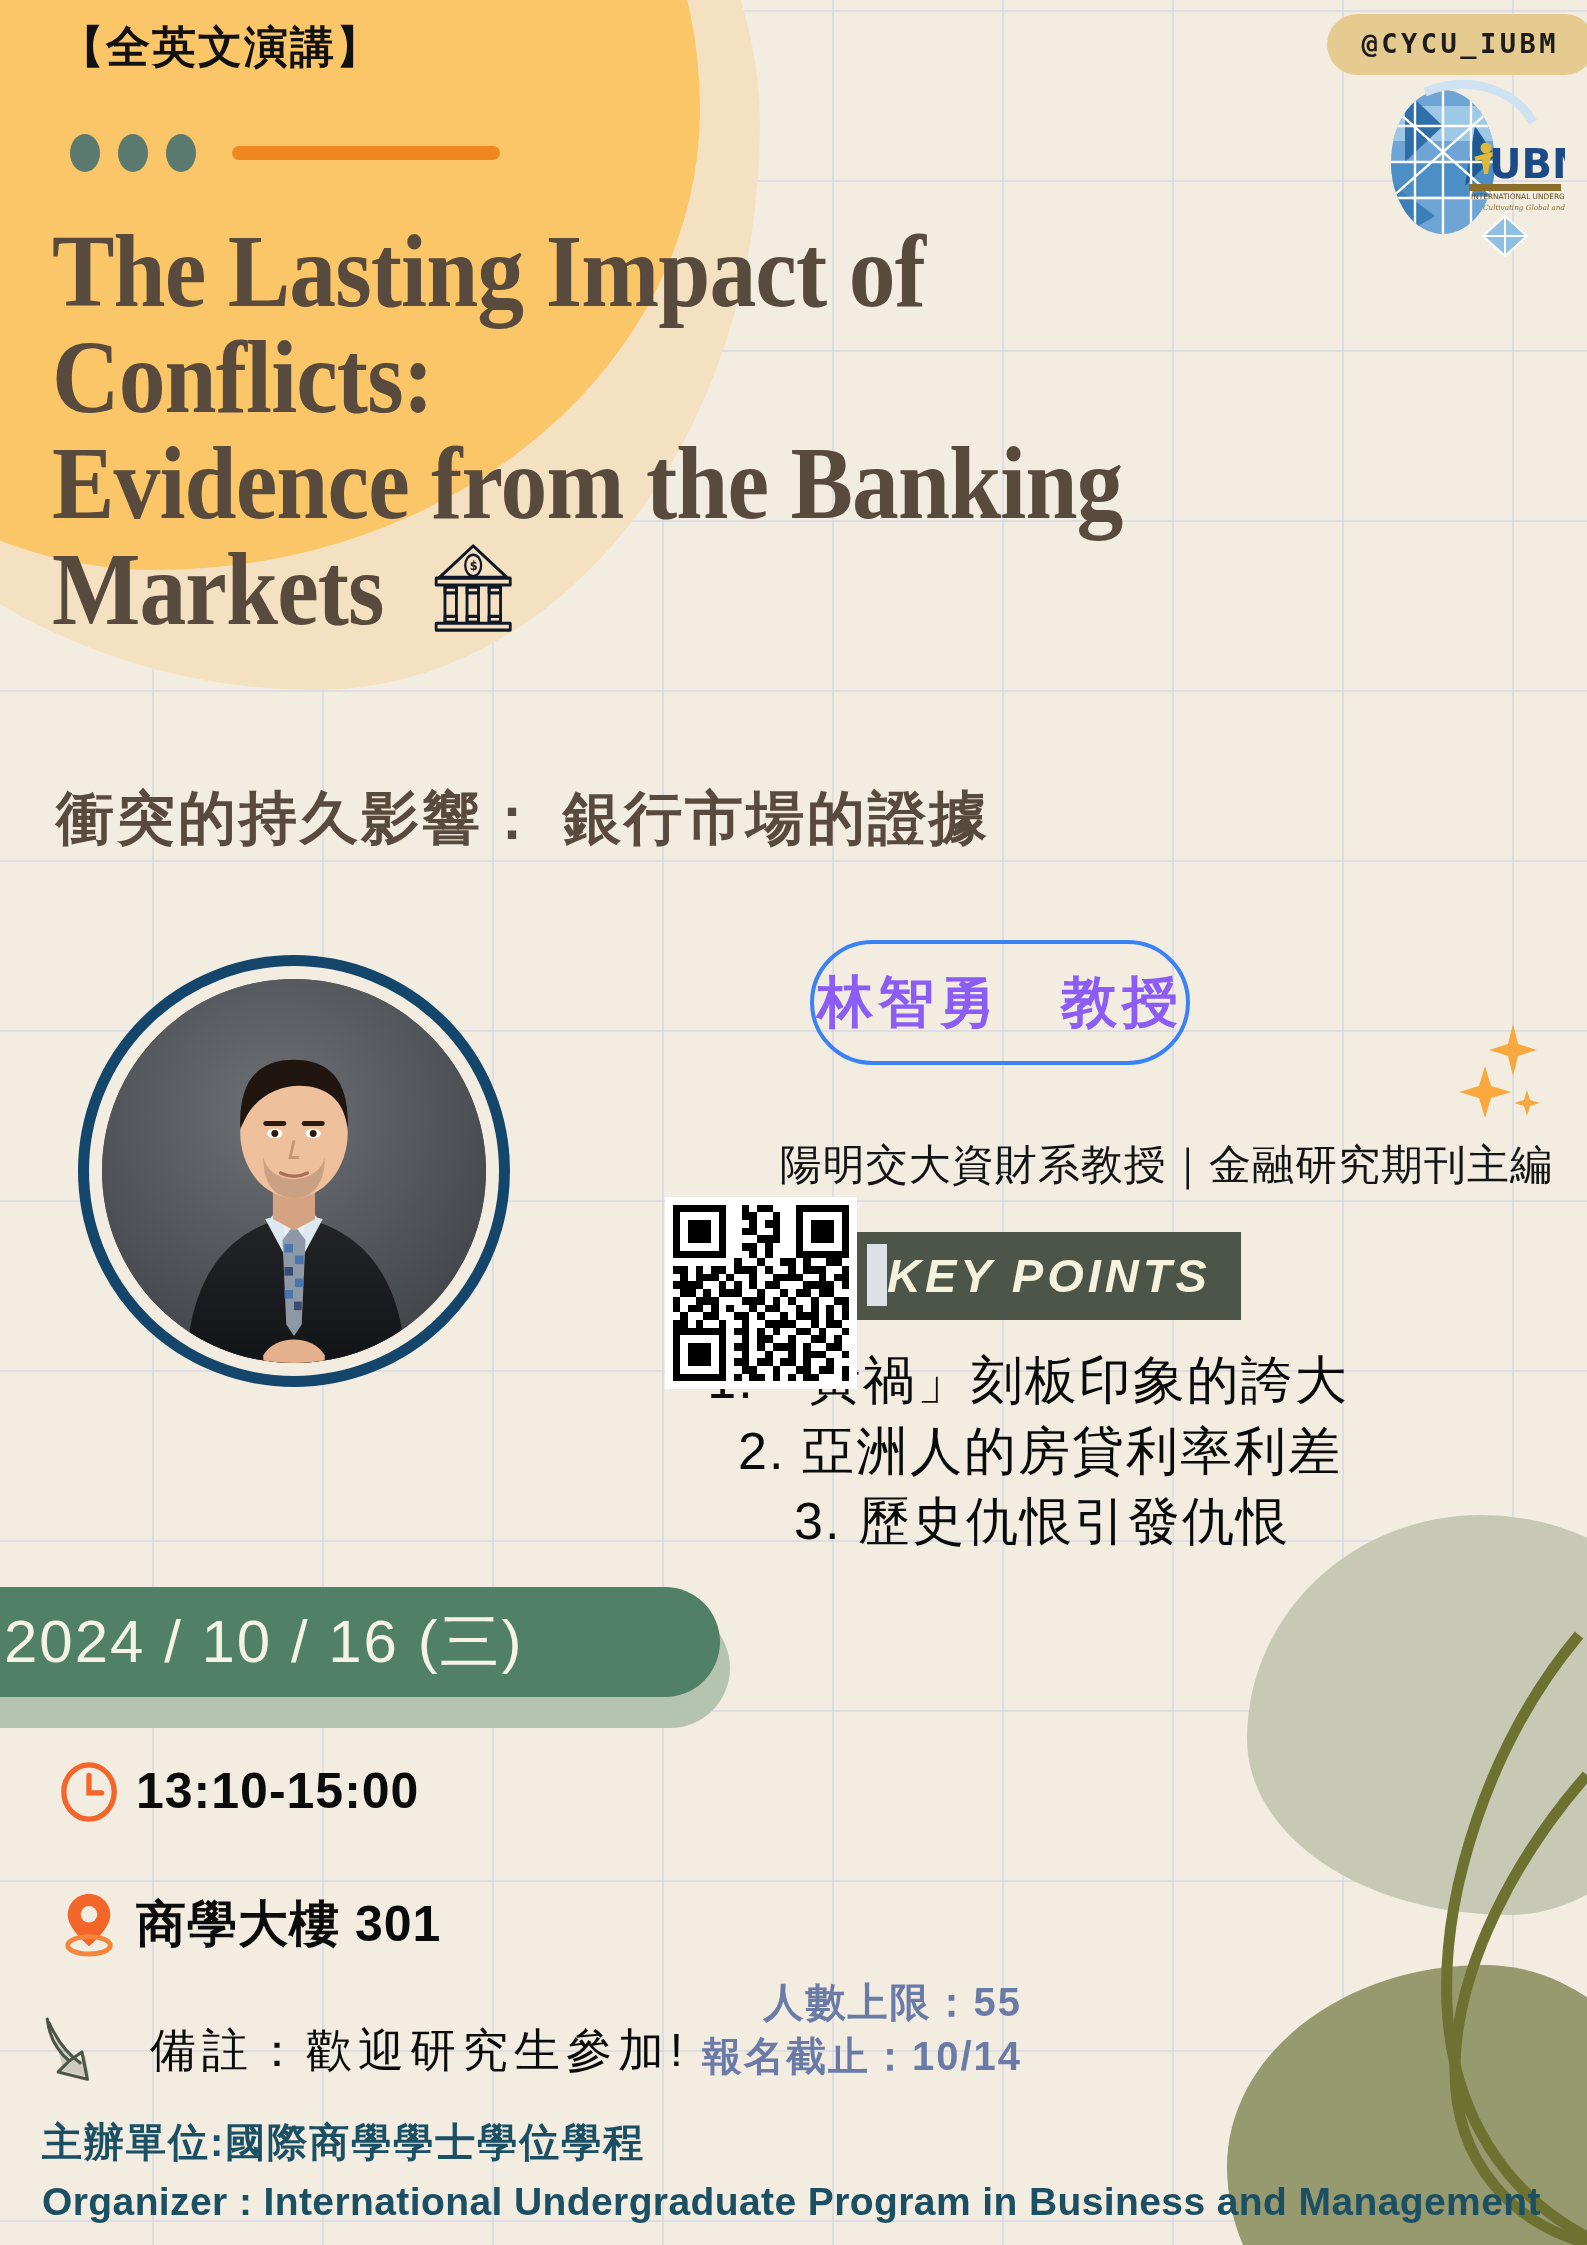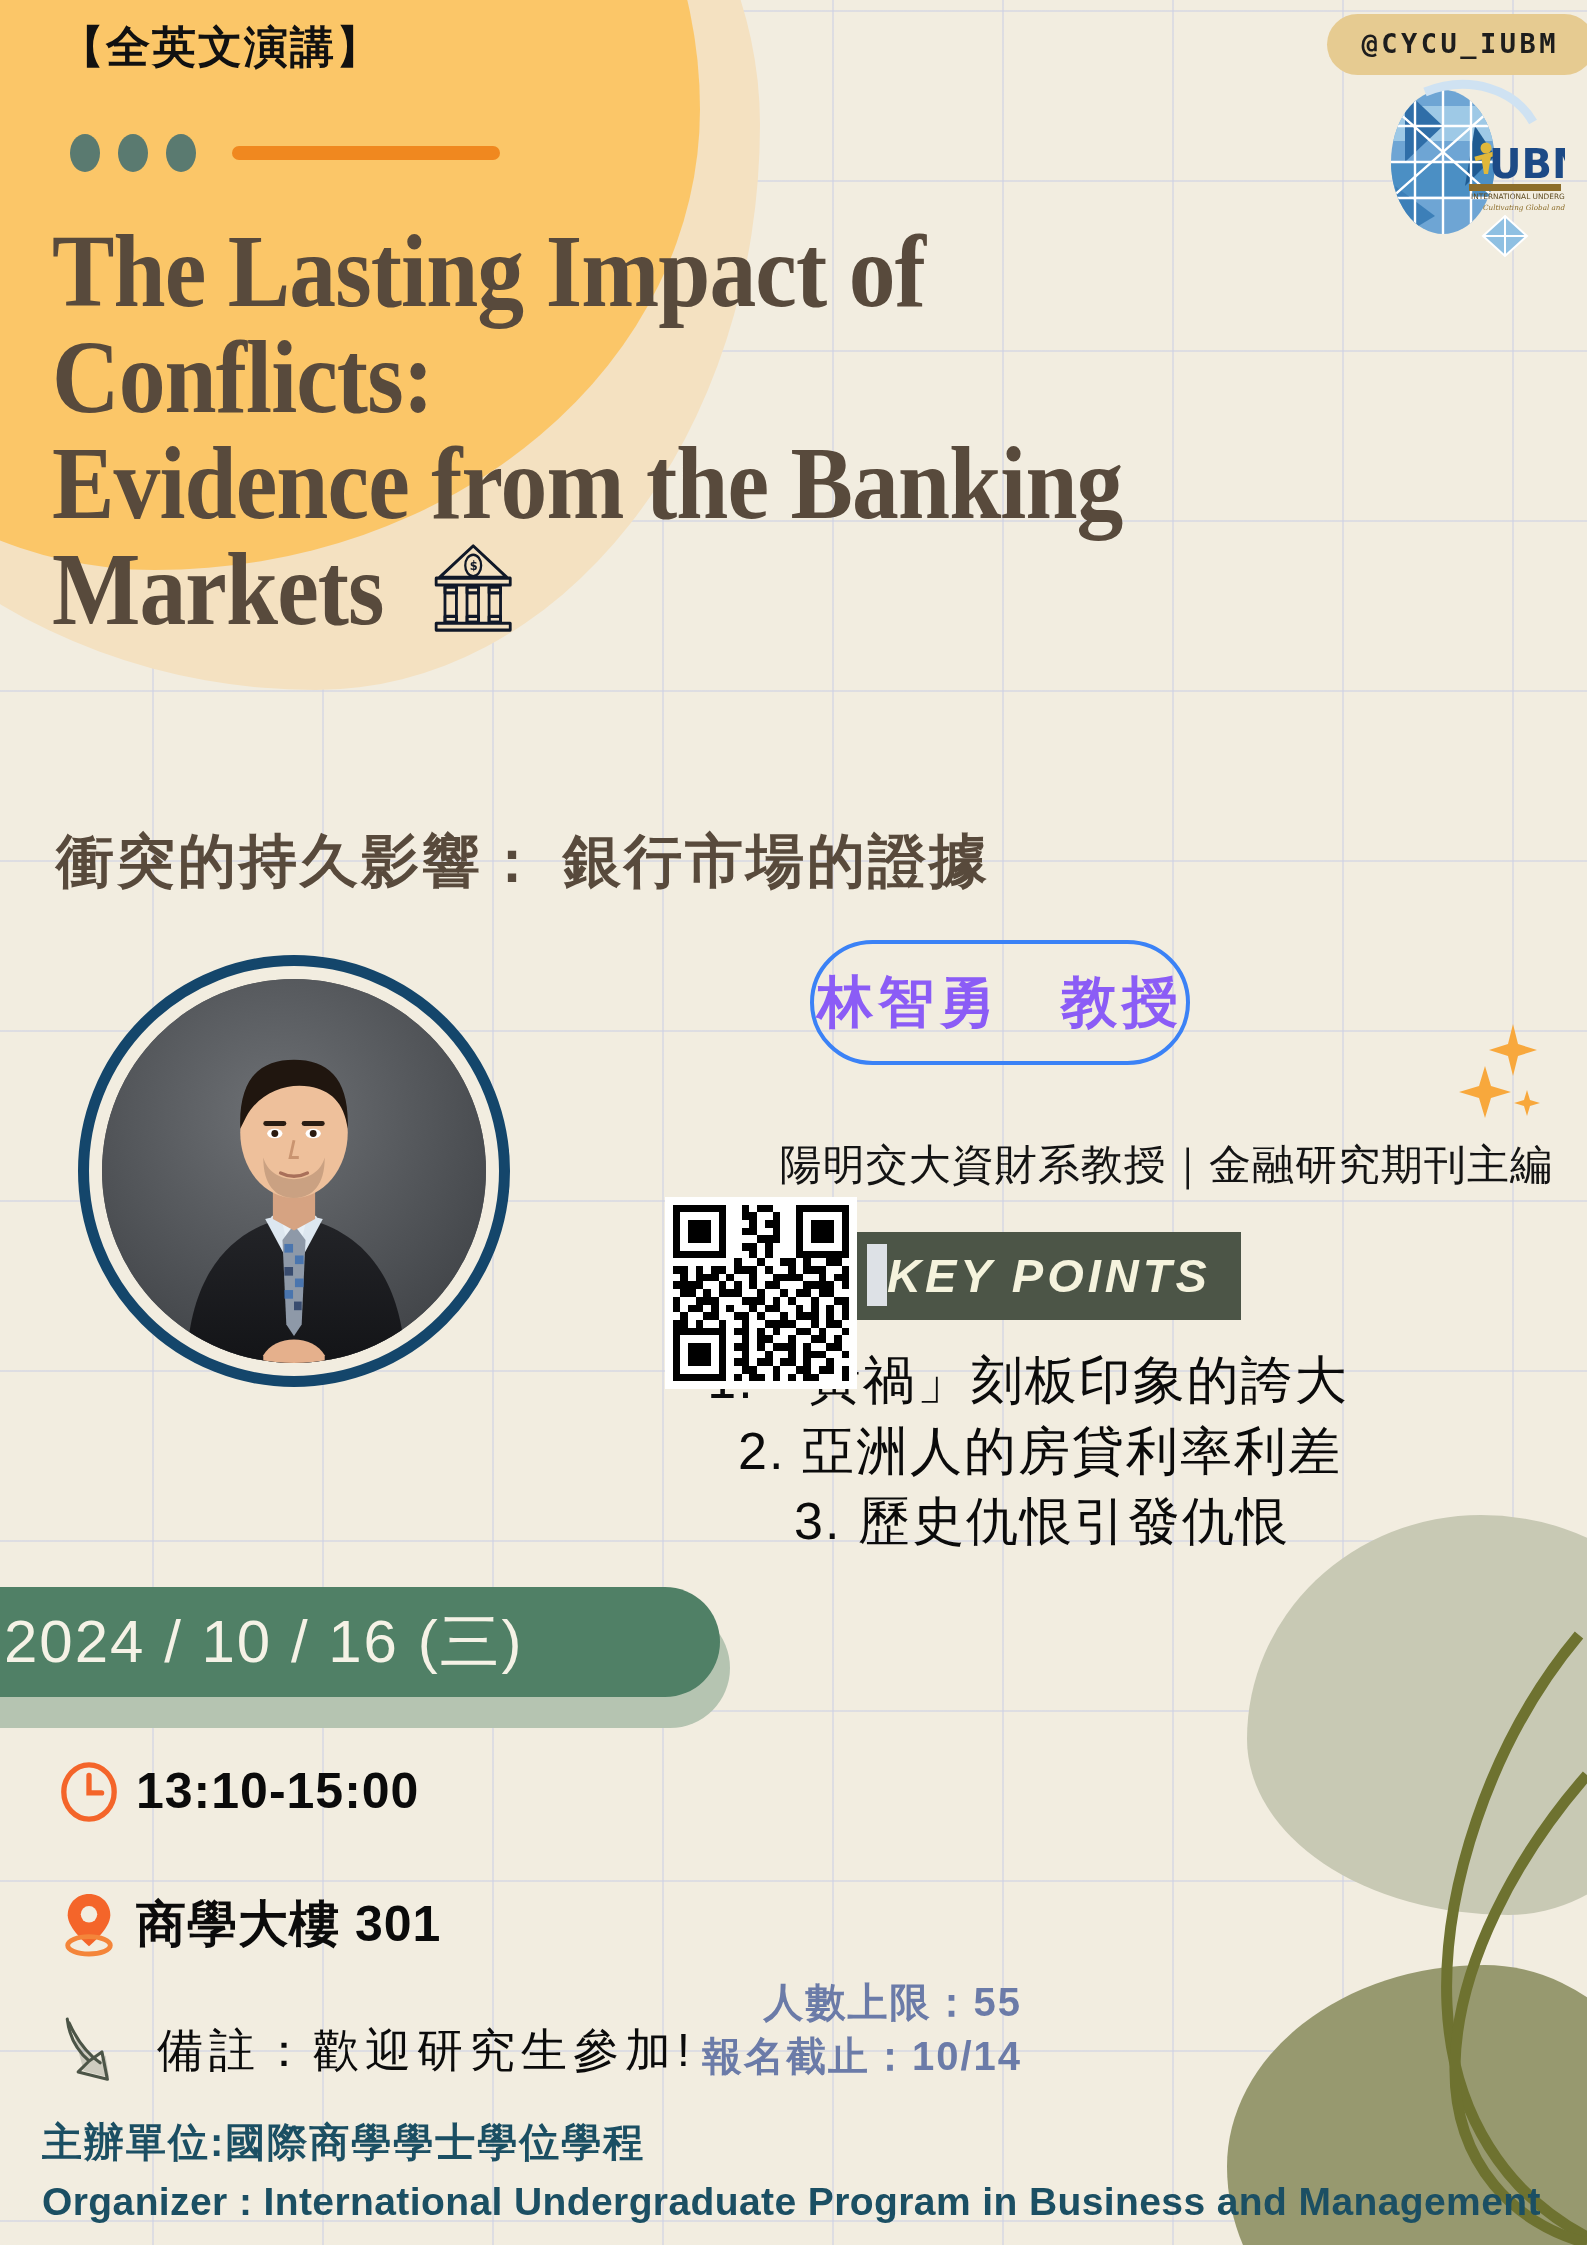--- a/index.html
+++ b/index.html
@@ -85,21 +85,20 @@
     letter-spacing:-1px;
     transform:scaleX(.9); transform-origin:left top;
   }
   .title .ln { display:block; white-space:nowrap; }
   .bank-icon { display:inline-block; vertical-align:-12px; margin-left:26px; }
 
   .subtitle-zh {
     position:absolute; left:56px; top:780px;
     font-size:58px; font-weight:bold; color:#584a3c;
     letter-spacing:3px;
-    margin-top:43px;
   }
 
   
   .photo-ring {
     position:absolute; left:78px; top:955px;
     width:432px; height:432px;
     border-radius:50%;
     border:11px solid #14466b;
     background:#f2ede0;
     padding:13px;
@@ -164,21 +163,21 @@
   }
   .date-text {
     margin-left:44px;
     color:#f5f2e6; font-size:60px; font-weight:normal; letter-spacing:2px;
   }
 
   
   .info-row { position:absolute; display:flex; align-items:center; gap:16px; }
   .info-time { left:58px; top:1760px; }
   .info-place { left:58px; top:1890px; }
-  .info-note { left:60px; top:2010px; gap:15px; }
+  .info-note { left:40px; top:2010px; gap:28px; }
   .info-text { font-size:50px; font-weight:bold; color:#0b0b0b; letter-spacing:1px; }
   .info-note .info-text { font-size:46px; letter-spacing:6px; font-weight:normal; }
 
   
   .qr {
     position:absolute; left:665px; top:1197px;
     width:192px; height:192px;
     background:#fff;
   }
   .reg {

